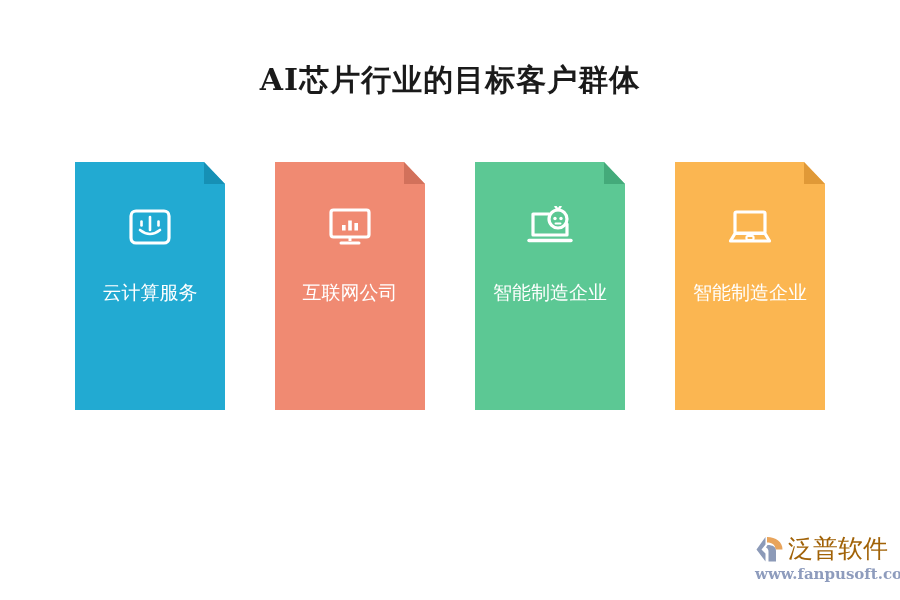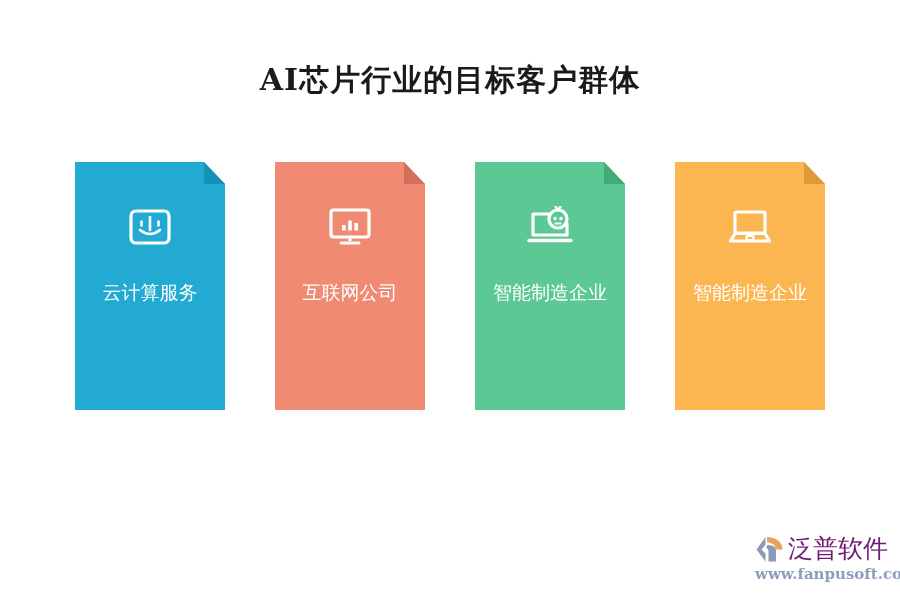--- a/index.html
+++ b/index.html
@@ -116,21 +116,21 @@
   .logo-mark {
     width: 32px;
     height: 30px;
     margin-right: 3px;
   }
   .logo-word {
     font-family: "DejaVu Serif", "Liberation Serif", serif;
     font-size: 25px;
     line-height: 28px;
     font-weight: normal;
-    color: #701a75;
+    color: #a16207;
     letter-spacing: 0px;
     white-space: nowrap;
   }
   .logo-url {
     position: absolute;
     left: 2px;
     top: 33px;
     font-family: "DejaVu Serif", "Liberation Serif", serif;
     font-size: 15px;
     line-height: 18px;

